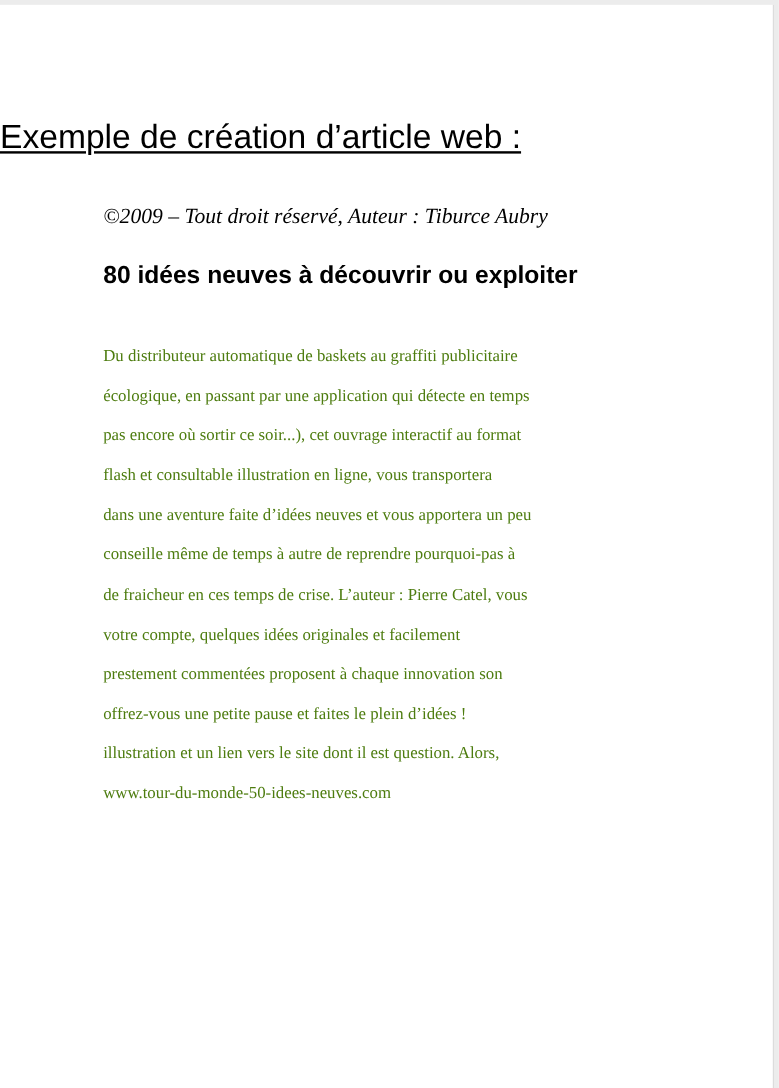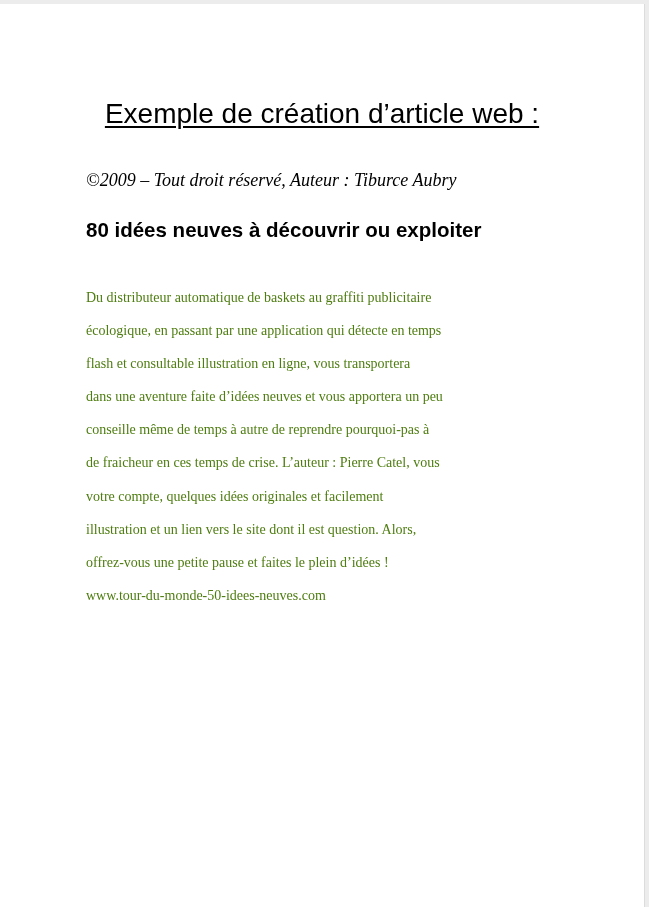--- a/index.html
+++ b/index.html
@@ -12,21 +12,21 @@
     position: absolute;
     left: 0; top: 4px;
     width: 644px; height: 903px;
     background: #ffffff;
     border-right: 1px solid #dcdcdc;
   }
   .title {
     position: absolute;
     left: 0; width: 644px;
     top: 94px;
-    text-align: center;
+    text-align: left;
     font-family: "Liberation Sans", sans-serif;
     font-size: 28px;
     color: #000;
     text-decoration: underline;
     text-decoration-thickness: 2px;
     text-underline-offset: 3px;
     white-space: nowrap;
   }
   .byline {
     position: absolute;
@@ -65,22 +65,24 @@
 </head>
 <body>
 
 <div class="page">
   <div class="title">Exemple de création d’article web :</div>
   <div class="byline">©2009 – Tout droit réservé, Auteur : Tiburce Aubry</div>
   <div class="heading">80 idées neuves à découvrir ou exploiter</div>
   <div class="body-text">
     <div class="line">Du distributeur automatique de baskets au graffiti publicitaire</div>
     <div class="line">écologique, en passant par une application qui détecte en temps</div>
+    <div class="line">pas encore où sortir ce soir...), cet ouvrage interactif au format</div>
     <div class="line">flash et consultable illustration en ligne, vous transportera</div>
     <div class="line">dans une aventure faite d’idées neuves et vous apportera un peu</div>
     <div class="line">conseille même de temps à autre de reprendre pourquoi-pas à</div>
     <div class="line">de fraicheur en ces temps de crise. L’auteur : Pierre Catel, vous</div>
     <div class="line">votre compte, quelques idées originales et facilement</div>
+    <div class="line">prestement commentées proposent à chaque innovation son</div>
+    <div class="line">offrez-vous une petite pause et faites le plein d’idées !</div>
     <div class="line">illustration et un lien vers le site dont il est question. Alors,</div>
-    <div class="line">offrez-vous une petite pause et faites le plein d’idées !</div>
     <div class="line">www.tour-du-monde-50-idees-neuves.com</div>
   </div>
 </div>
 
 </body></html>

